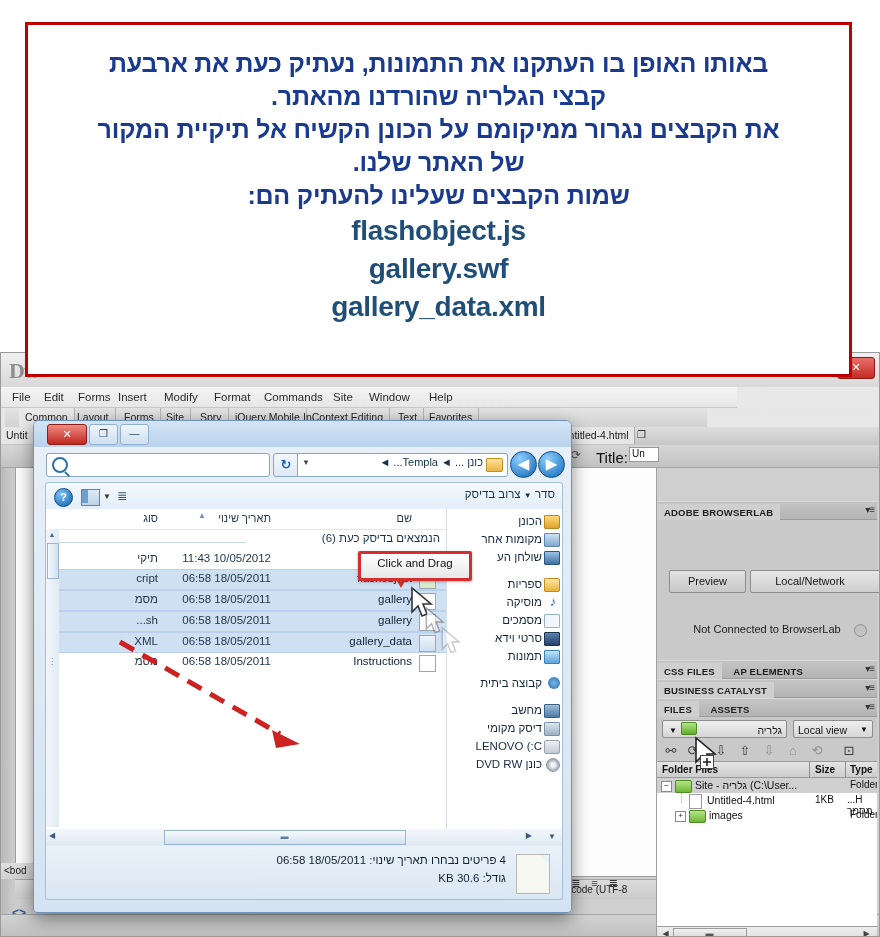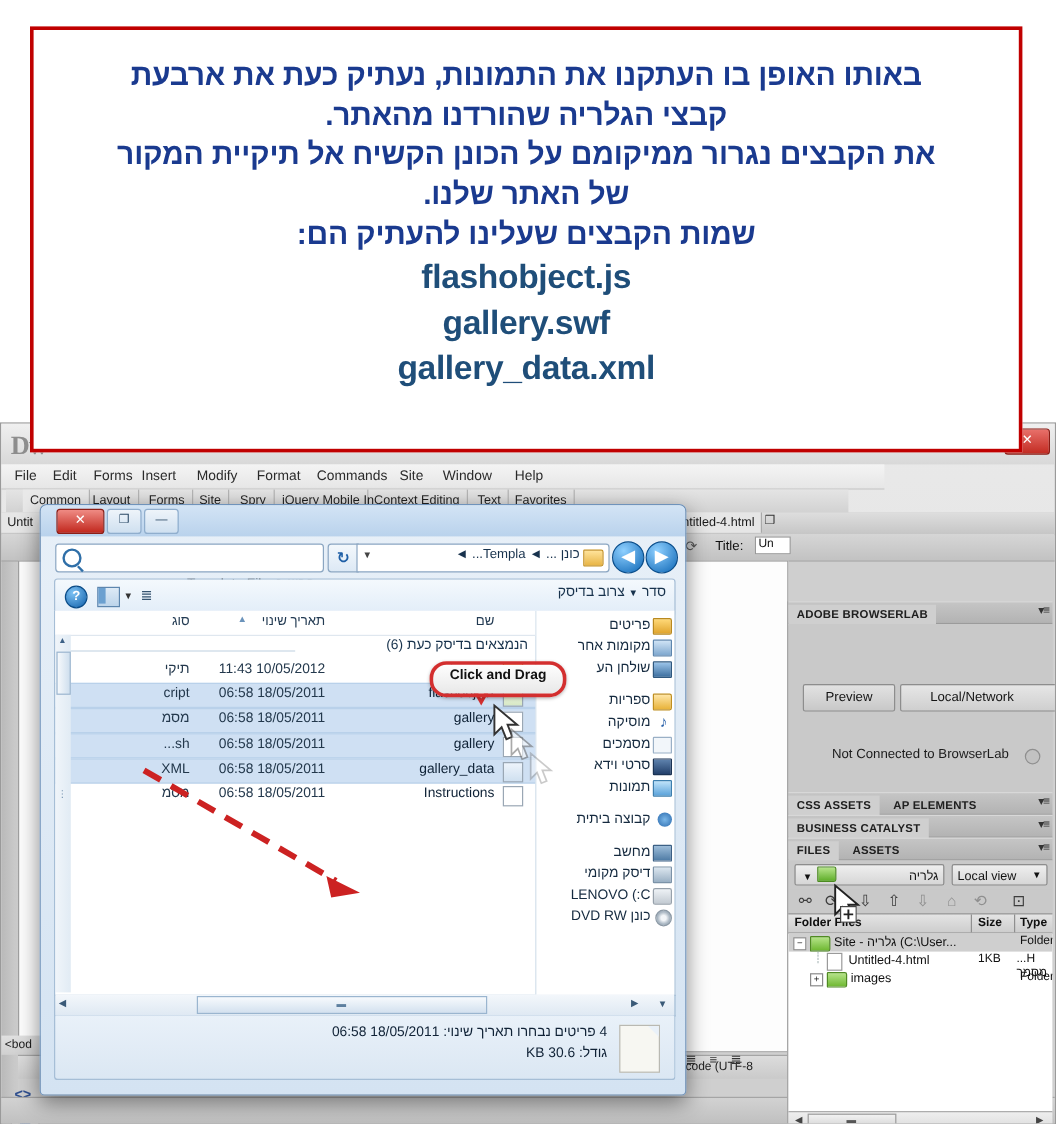--- a/index.html
+++ b/index.html
@@ -370,22 +370,22 @@
   }
   #st-doc:before{content:"";position:absolute;right:0;top:0;border-width:0 9px 9px 0;
     border-style:solid;border-color:#dfe6ee #e9f1f9 transparent transparent;}
   #st-line1{position:absolute;right:56px;top:8px;font-size:11.5px;color:#102236;}
   #st-line2{position:absolute;right:56px;top:26px;font-size:11.5px;color:#102236;}
 
   
   #callout{
     position:absolute;left:358px;top:551px;width:108px;height:24px;
     background:linear-gradient(#fefefe,#e8e8e8);
-    border:3px solid #d32f2f;border-radius:14px;
-    font-size:11.5px;font-weight:bold;color:#111;text-align:center;line-height:19px;
+    border:3px solid #d32f2f;border-radius:2px;
+    font-size:11.5px;font-weight:normal;color:#111;text-align:center;line-height:19px;
     z-index:55;box-shadow:0 1px 3px rgba(0,0,0,.3);
   }
   #callout-tail{
     position:absolute;left:392px;top:572px;width:0;height:0;
     border-left:9px solid transparent;border-right:9px solid transparent;
     border-top:16px solid #d32f2f;z-index:54;
   }
   #callout-tail:after{
     content:"";position:absolute;left:-6px;top:-17px;width:0;height:0;
     border-left:6px solid transparent;border-right:6px solid transparent;
@@ -440,21 +440,21 @@
     <div id="dw-left-strip"></div>
 
     <div id="dw-doc-tab">
       <div class="doctab" style="left:0px;width:38px;overflow:hidden">Untit</div>
       <div class="doctab" style="left:555px">Untitled-4.html</div>
       <div style="position:absolute;left:636px;top:2px;font-size:10px;color:#333">❐</div>
     </div>
 
     <div id="dw-doc-toolbar">
       <div style="position:absolute;left:570px;top:3px;font-size:12px;color:#555">⟳</div>
-      <div style="position:absolute;left:595px;top:4px;font-size:11px;color:#111">Title:</div>
+      <div style="position:absolute;left:595px;top:4px;font-size:15px;color:#111">Title:</div>
       <div style="position:absolute;left:628px;top:2px;width:30px;height:15px;background:#fff;border:1px solid #999;font-size:10px;color:#111;padding-left:2px;box-sizing:border-box;overflow:hidden">Un</div>
     </div>
 
     <div id="dw-canvas"></div>
 
     <div id="dw-tagsel">&lt;bod</div>
     <div id="dw-props-title">PRO</div>
     <div id="dw-prop-icons">
       <span class="prop-ico">&lt;&gt;</span>
       <div style="margin-top:4px;width:22px;height:17px;background:linear-gradient(#e9e9e9,#d2d2d2);border:1px solid #8d8d8d;border-radius:2px;text-align:center;line-height:16px;font-size:11px;color:#2f5fa8">▦</div>
@@ -481,21 +481,21 @@
         <div id="bl-preview">Preview</div>
         <div id="bl-select">
           <span class="sel-label">Local/Network</span>
           <span class="sel-arrow">▼</span>
         </div>
         <div id="bl-status">Not Connected to BrowserLab</div>
         <div id="bl-led"></div>
       </div>
 
       <div class="panel-head">
-        <span class="panel-tab active">CSS ASSETS</span>
+        <span class="panel-tab active">CSS FILES</span>
         <span class="panel-tab">AP ELEMENTS</span>
         <span class="panel-menu">▾≡</span>
       </div>
 
       <div class="panel-head">
         <span class="panel-tab active">BUSINESS CATALYST</span>
         <span class="panel-menu">▾≡</span>
       </div>
 
       <div class="panel-head">
@@ -602,21 +602,21 @@
       </span>
       <span class="cmd-a">צרוב בדיסק</span>
     </div>
   </div>
 
   <div id="exp-main">
 
     <div id="exp-nav">
       <div class="navitem">
         <span class="navicon" style="background:linear-gradient(#ffd978,#e0a42c);border:1px solid #b9891f;border-radius:1px 2px 2px 1px"></span>
-        <span class="navtext">פריטים</span>
+        <span class="navtext">הכונן</span>
       </div>
       <div class="navitem">
         <span class="navicon" style="background:linear-gradient(#cfe3f5,#7fa8cf);border:1px solid #5d86ae"></span>
         <span class="navtext">מקומות אחר</span>
       </div>
       <div class="navitem">
         <span class="navicon" style="background:linear-gradient(#9cc5ea,#3d6f9f);border:1px solid #2f587f"></span>
         <span class="navtext">שולחן הע</span>
       </div>
       <div class="nav-gap"></div>

